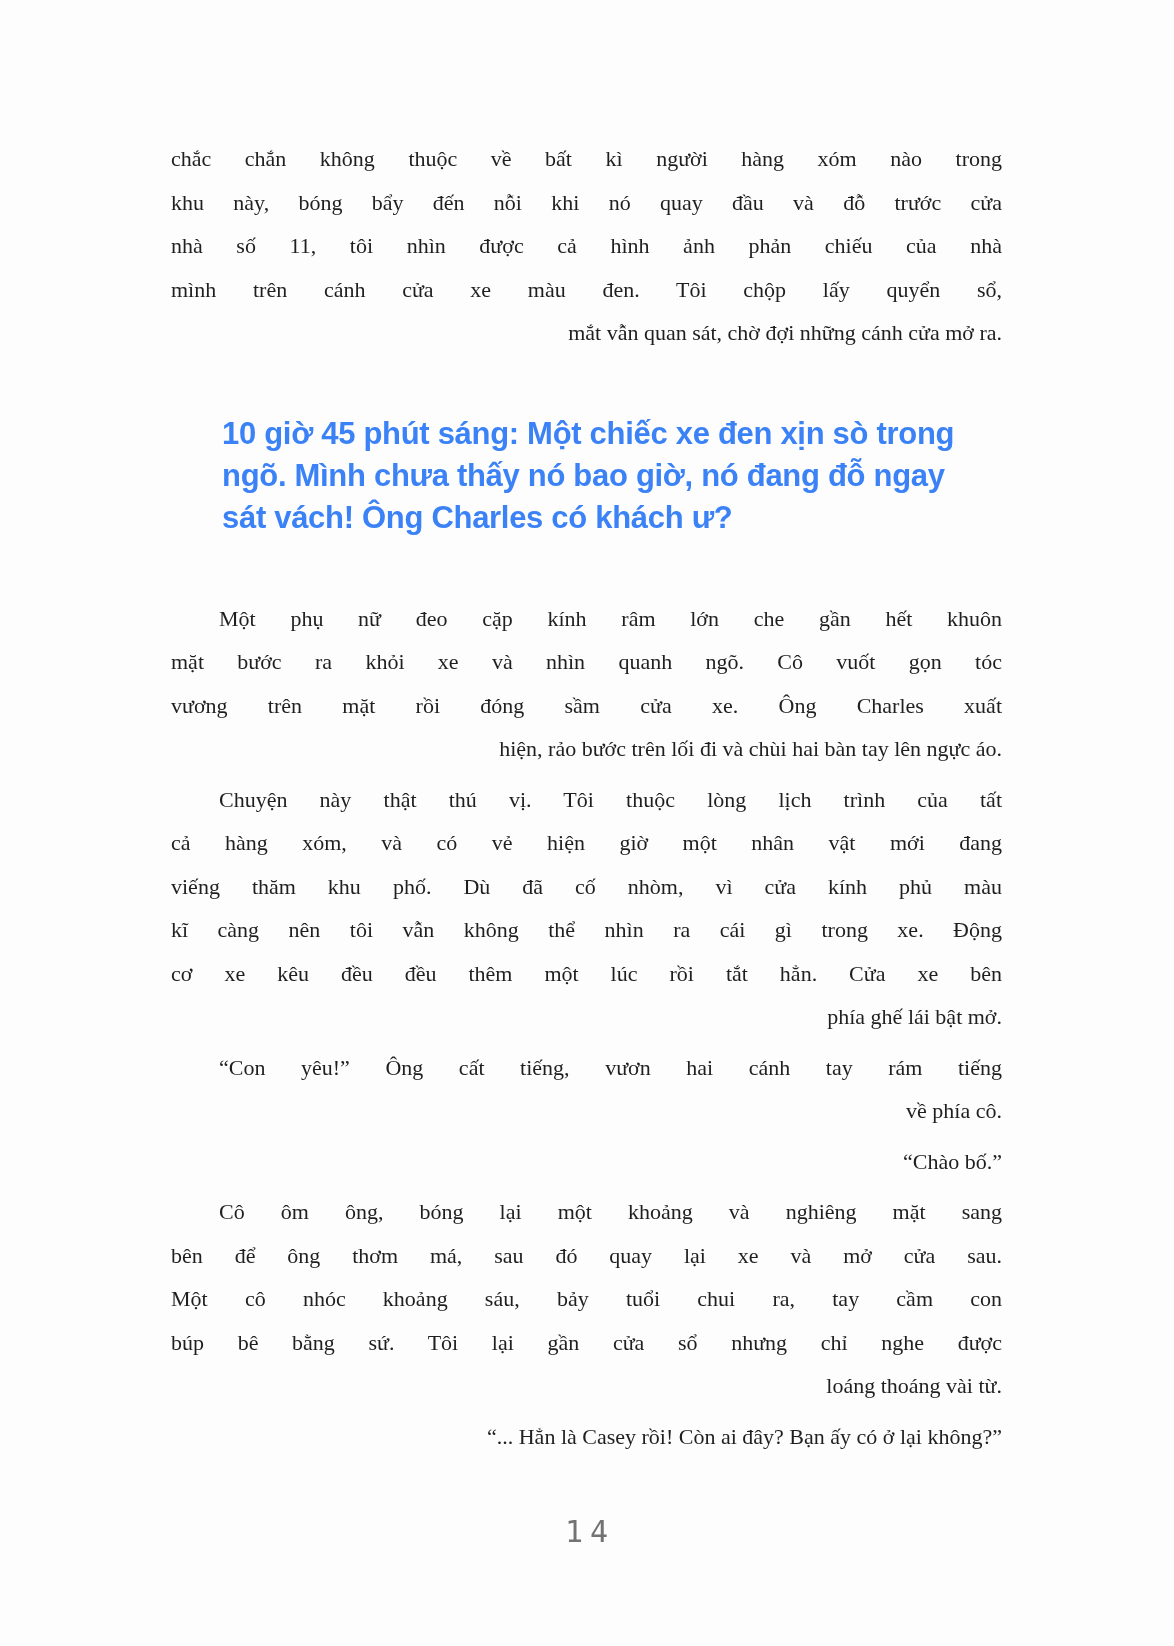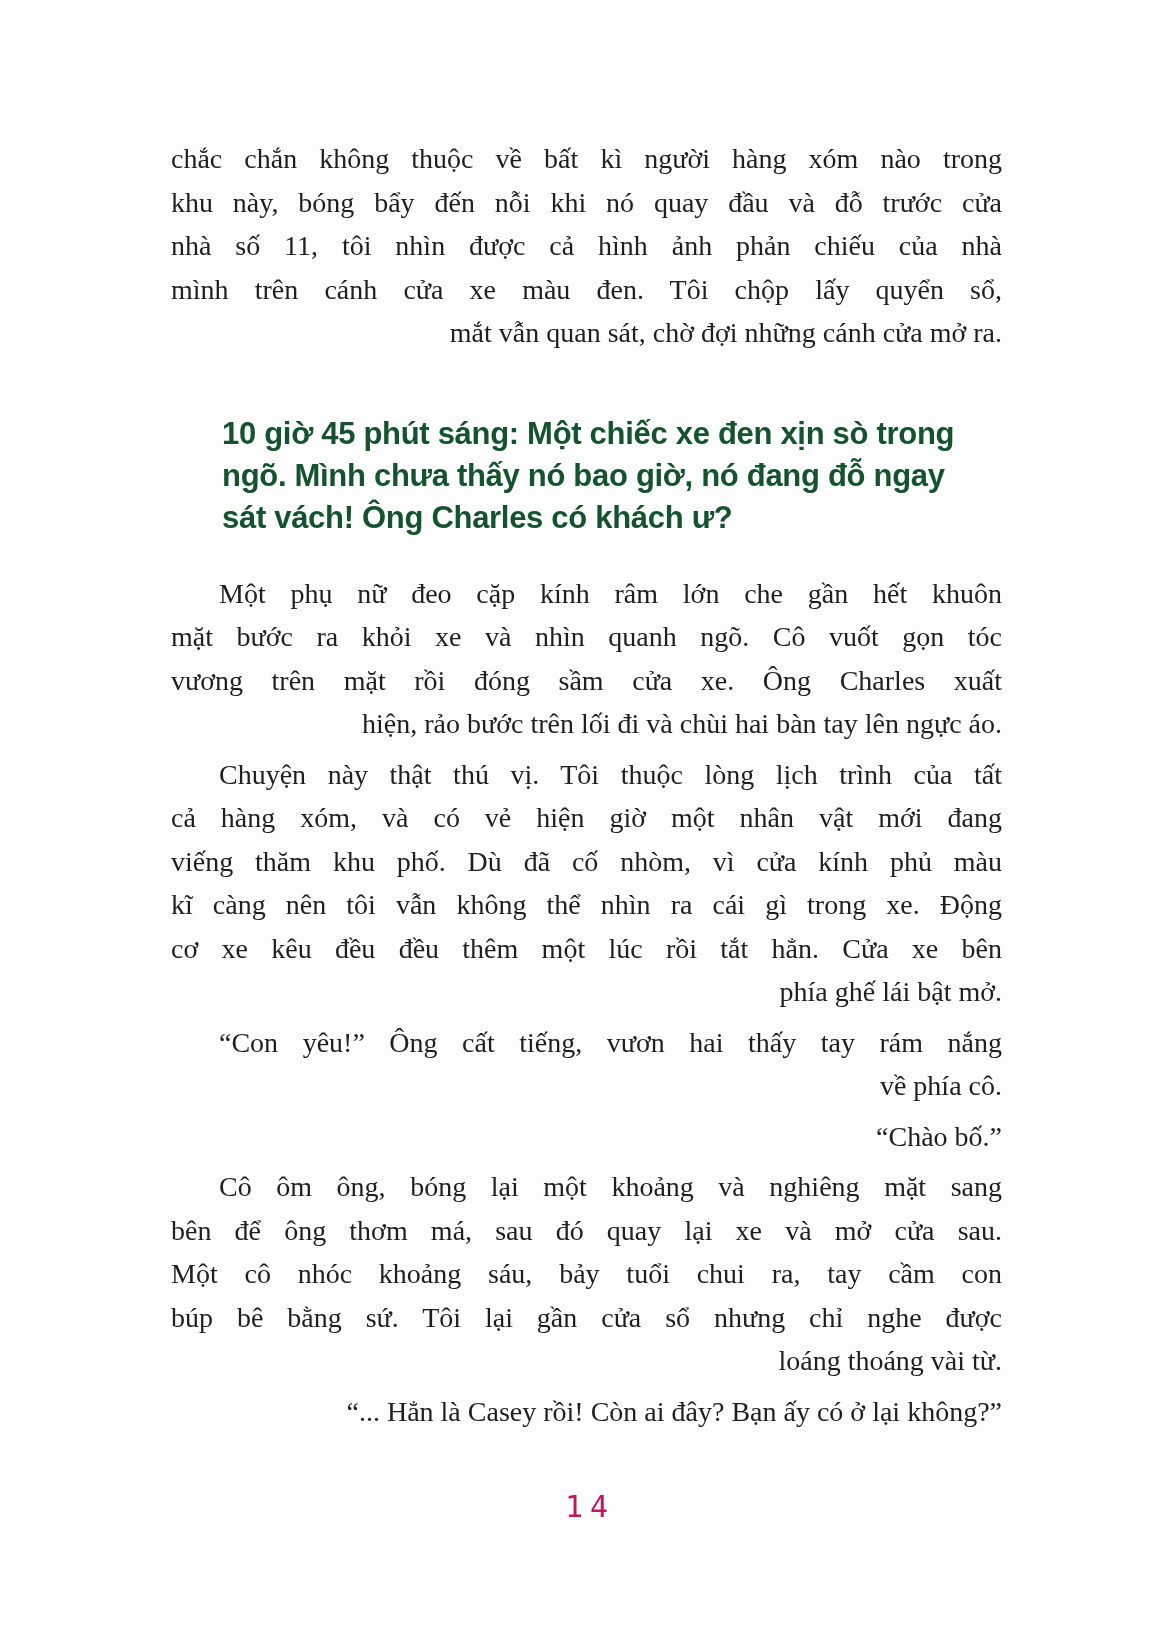--- a/index.html
+++ b/index.html
@@ -13,59 +13,59 @@
     height: 1646px;
     background: #fdfdfd;
     box-sizing: border-box;
     padding: 137px 172px 0 171px;
     font-family: "Liberation Serif", serif;
     color: #1f1f1f;
     overflow: hidden;
   }
   .para {
     margin: 0 0 7px 0;
-    font-size: 28px;
+    font-size: 22px;
     line-height: 43.5px;
   }
   
   .jl {
     text-align: justify;
     text-align-last: justify;
   }
   
   .ll {
     text-align: right;
   }
   
   .ind {
     padding-left: 48px;
   }
   .gap-top {
   }
   .diary {
-    margin: 58px 0 33px 51px;
+    margin: 58px 0 58px 51px;
     font-family: "Liberation Sans", sans-serif;
     font-weight: 700;
     font-size: 31px;
     line-height: 42px;
     letter-spacing: -0.3px;
-    color: #14532d;
+    color: #3b82f6;
   }
   .diary .dline {
     white-space: nowrap;
   }
   .page-number {
     margin-top: 56px;
     text-align: center;
     font-family: "DejaVu Sans Mono", monospace;
     font-size: 30px;
     line-height: 36px;
     letter-spacing: 7px;
     padding-left: 7px; 
-    color: #be185d;
+    color: #737373;
   }
 </style>
 </head>
 <body>
 
 <div class="page">
 
   <div class="para">
     <div class="jl">chắc chắn không thuộc về bất kì người hàng xóm nào trong</div>
     <div class="jl">khu này, bóng bẩy đến nỗi khi nó quay đầu và đỗ trước cửa</div>
@@ -90,21 +90,21 @@
   <div class="para">
     <div class="jl ind">Chuyện này thật thú vị. Tôi thuộc lòng lịch trình của tất</div>
     <div class="jl">cả hàng xóm, và có vẻ hiện giờ một nhân vật mới đang</div>
     <div class="jl">viếng thăm khu phố. Dù đã cố nhòm, vì cửa kính phủ màu</div>
     <div class="jl">kĩ càng nên tôi vẫn không thể nhìn ra cái gì trong xe. Động</div>
     <div class="jl">cơ xe kêu đều đều thêm một lúc rồi tắt hẳn. Cửa xe bên</div>
     <div class="ll">phía ghế lái bật mở.</div>
   </div>
 
   <div class="para">
-    <div class="jl ind">“Con yêu!” Ông cất tiếng, vươn hai thấy tay rám nắng</div>
+    <div class="jl ind">“Con yêu!” Ông cất tiếng, vươn hai cánh tay rám tiếng</div>
     <div class="ll">về phía cô.</div>
   </div>
 
   <div class="para">
     <div class="ll ind">“Chào bố.”</div>
   </div>
 
   <div class="para">
     <div class="jl ind">Cô ôm ông, bóng lại một khoảng và nghiêng mặt sang</div>
     <div class="jl">bên để ông thơm má, sau đó quay lại xe và mở cửa sau.</div>

